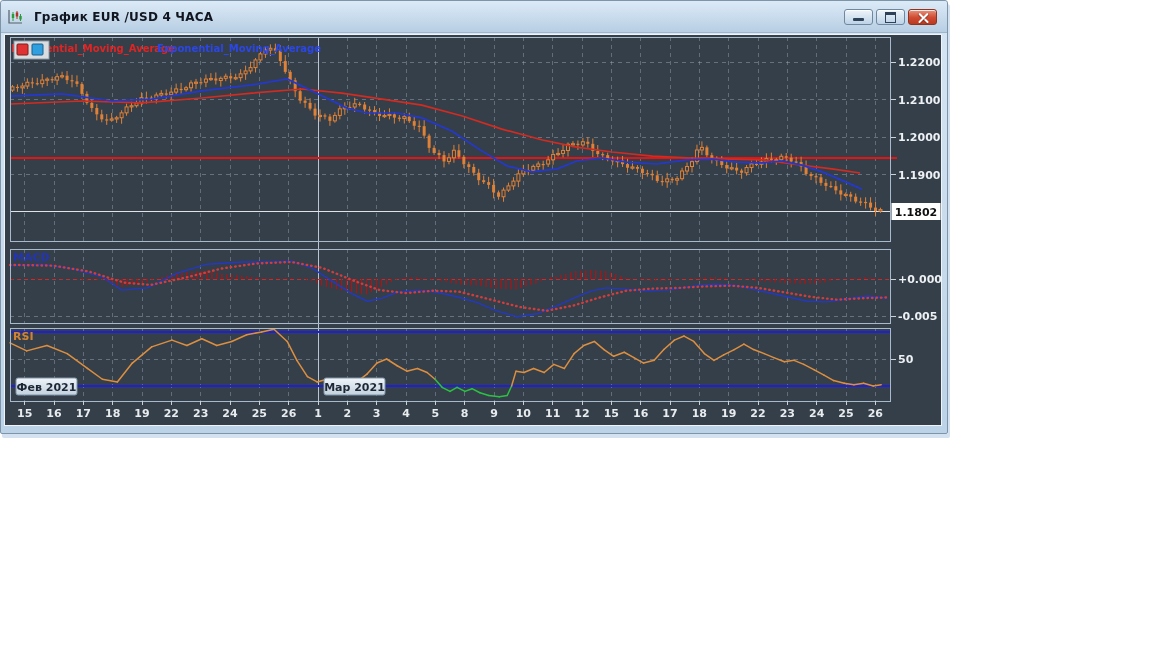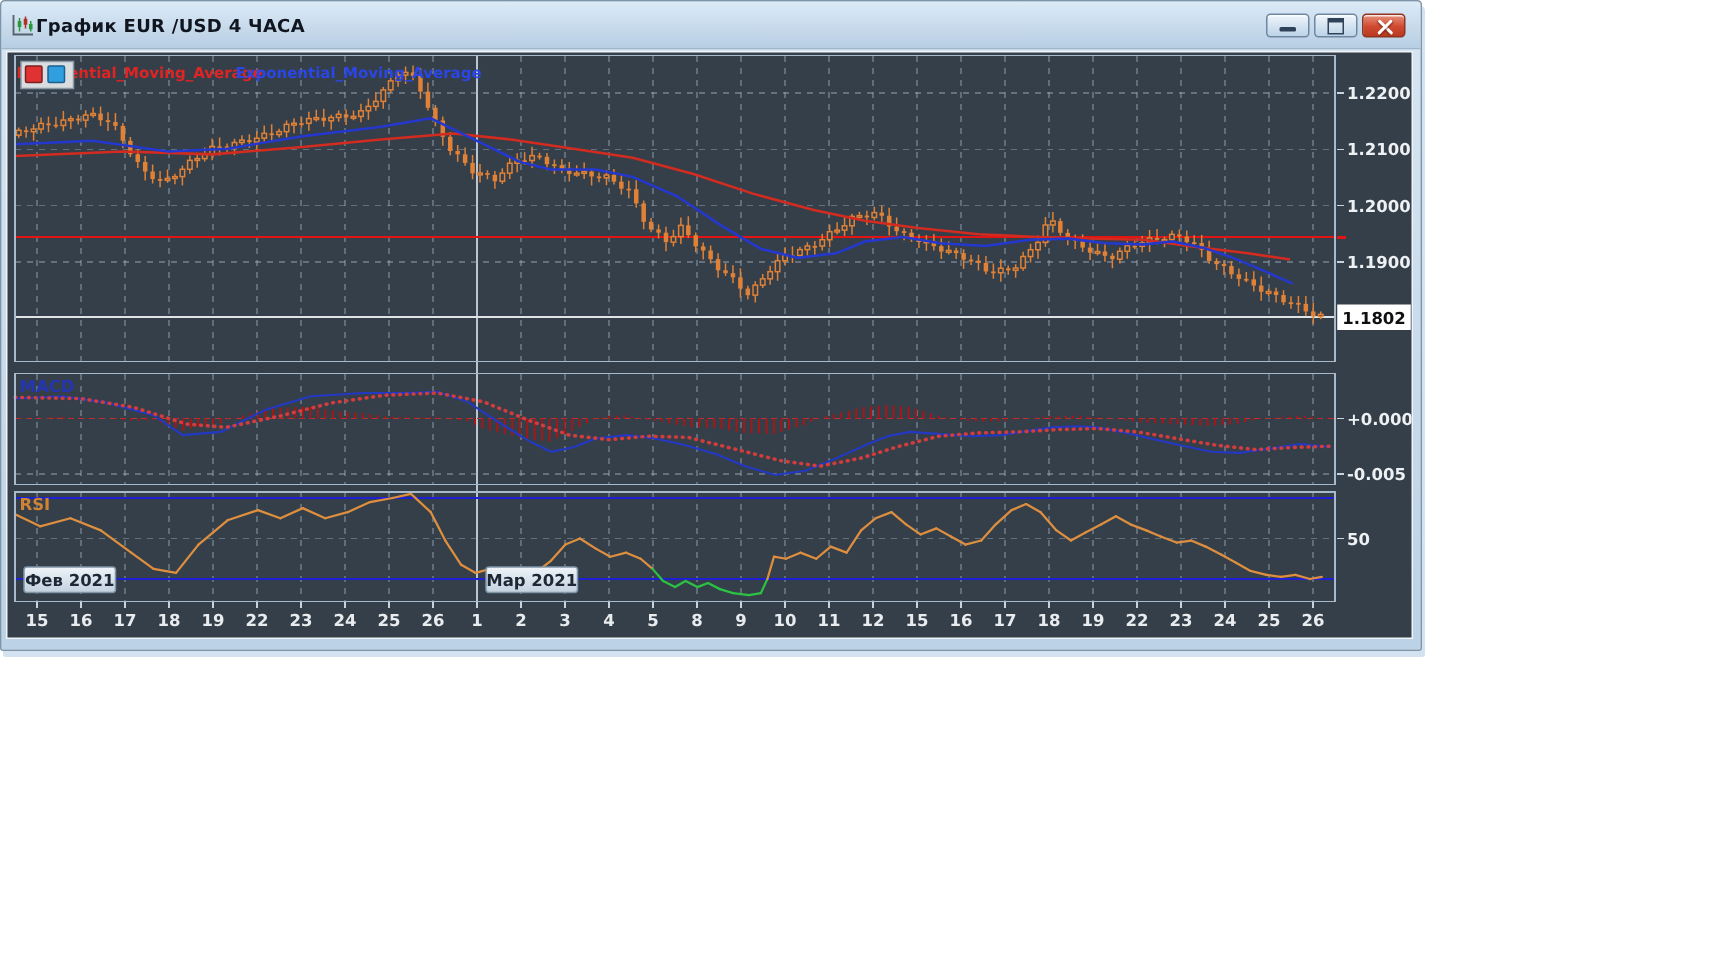--- a/index.html
+++ b/index.html
@@ -3,21 +3,21 @@
 <meta charset="utf-8">
 <style>
   html,body{margin:0;padding:0;background:#ffffff;}
   body{width:1152px;height:648px;position:relative;font-family:"DejaVu Sans",sans-serif;overflow:hidden;}
   .window{position:absolute;left:0;top:0;width:948px;height:434px;
     background:linear-gradient(#d8e6f3,#bcd2e6);
     border:1px solid #7e95a9;border-radius:3px 3px 2px 2px;
     box-shadow:2px 4px 0 rgba(203,220,237,.85);box-sizing:border-box;}
   .titlebar{height:31px;display:flex;align-items:center;padding-left:6px;position:relative;
     border-bottom:1px solid #9fb6ca;background:linear-gradient(#dceaf7,#b7cee3);border-radius:3px 3px 0 0;}
-  .title-text{font-size:12px;font-weight:600;color:#10151f;margin-left:0;letter-spacing:.2px;}
+  .title-text{font-size:12px;font-weight:600;color:#10151f;margin-left:10px;letter-spacing:.2px;}
   .win-buttons{position:absolute;right:10px;top:8px;display:flex;gap:3px;}
   .wbtn{width:29px;height:16px;border:1px solid #6f88a0;border-radius:3px;padding:0;margin:0;
     display:flex;align-items:center;justify-content:center;position:relative;
     background:linear-gradient(#eef5fb,#bdd3e7);box-shadow:inset 0 1px 0 rgba(255,255,255,.8);cursor:default;}
   .wbtn.close{background:linear-gradient(#e8937d,#cf4a30 55%,#b93a22);border-color:#8e3420;}
   .glyph-min{width:11px;height:3px;background:#2e4258;border-radius:1px;margin-top:5px;}
   .glyph-restore{width:9px;height:7px;border:1px solid #2e4258;border-top:3px solid #2e4258;background:transparent;}
   .xbar{position:absolute;left:8px;top:7px;width:13px;height:2.4px;background:#ffffff;border-radius:1px;
     box-shadow:0 1px 1px rgba(90,20,10,.5);}
   .x1{transform:rotate(45deg);}

